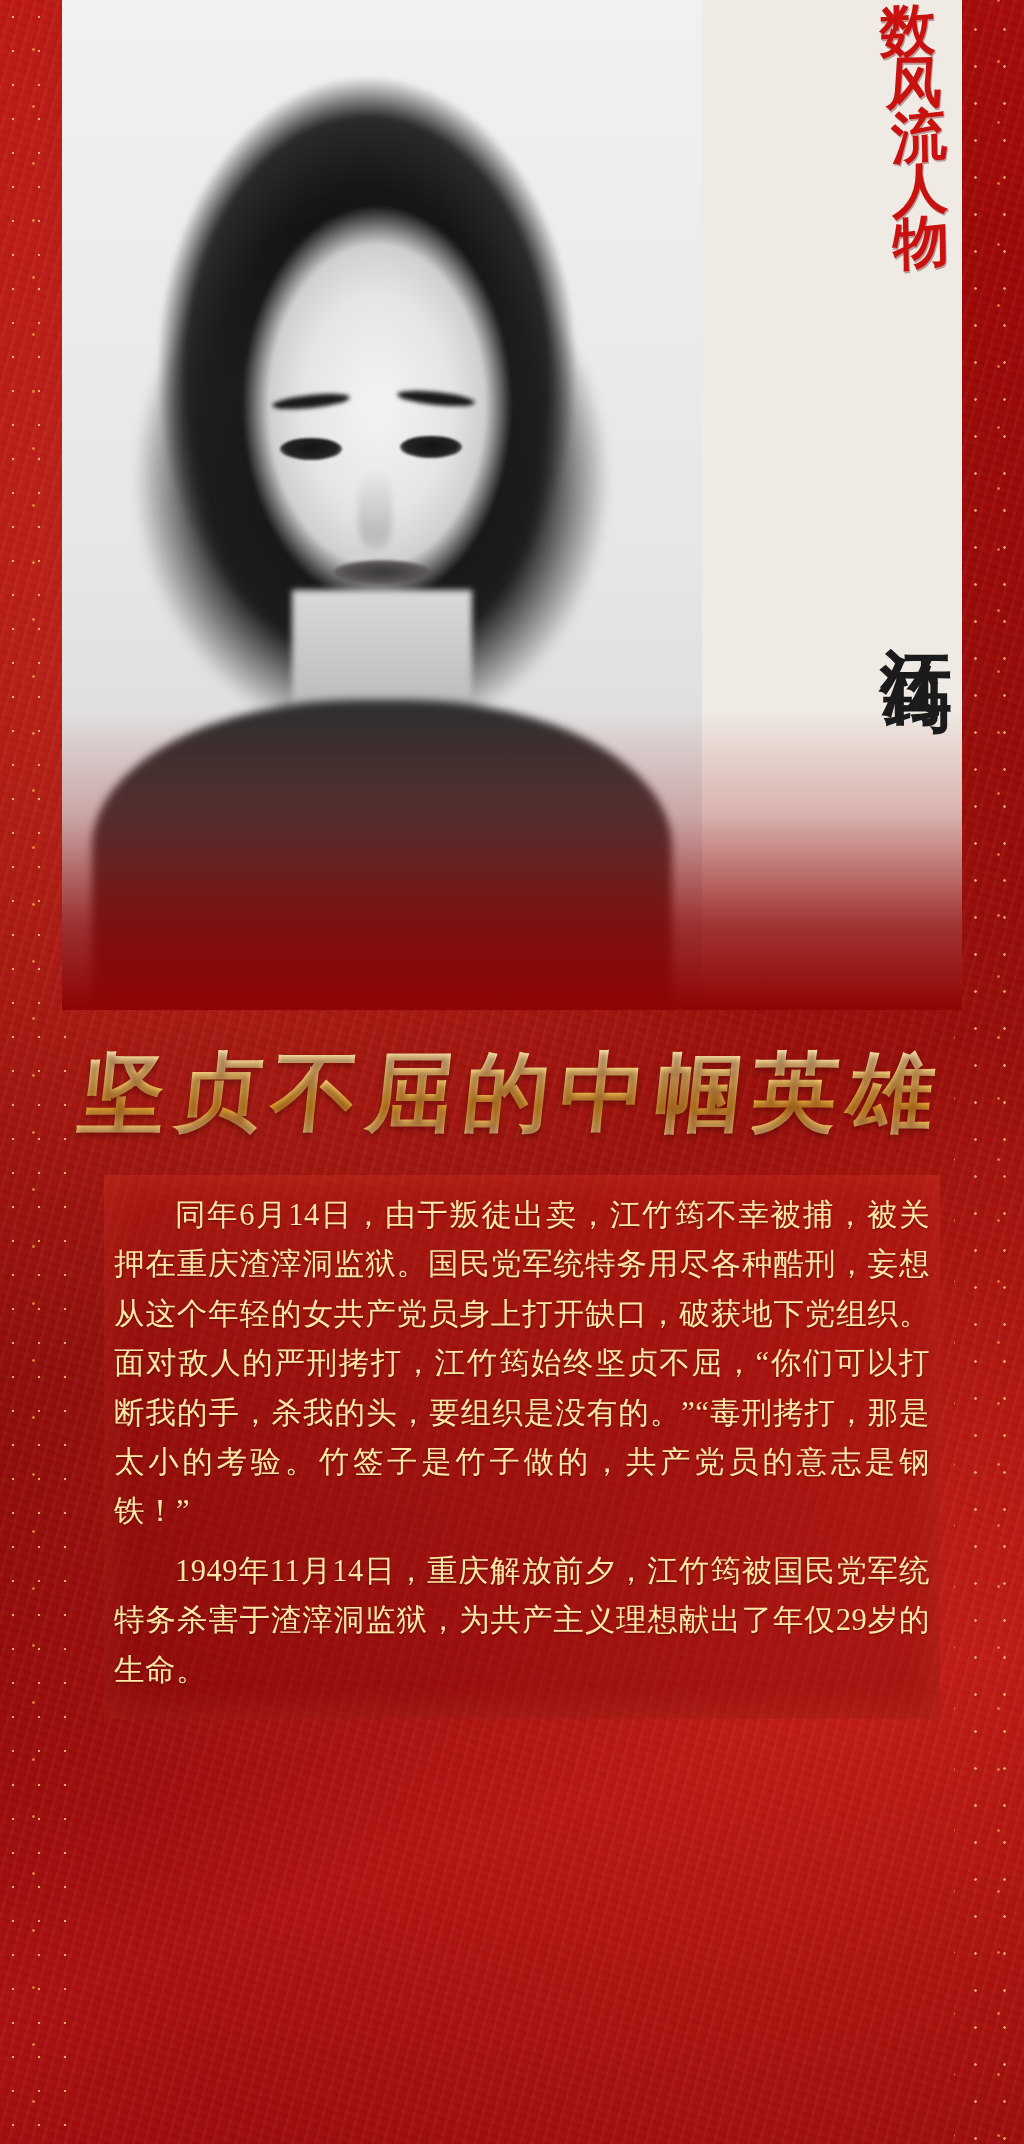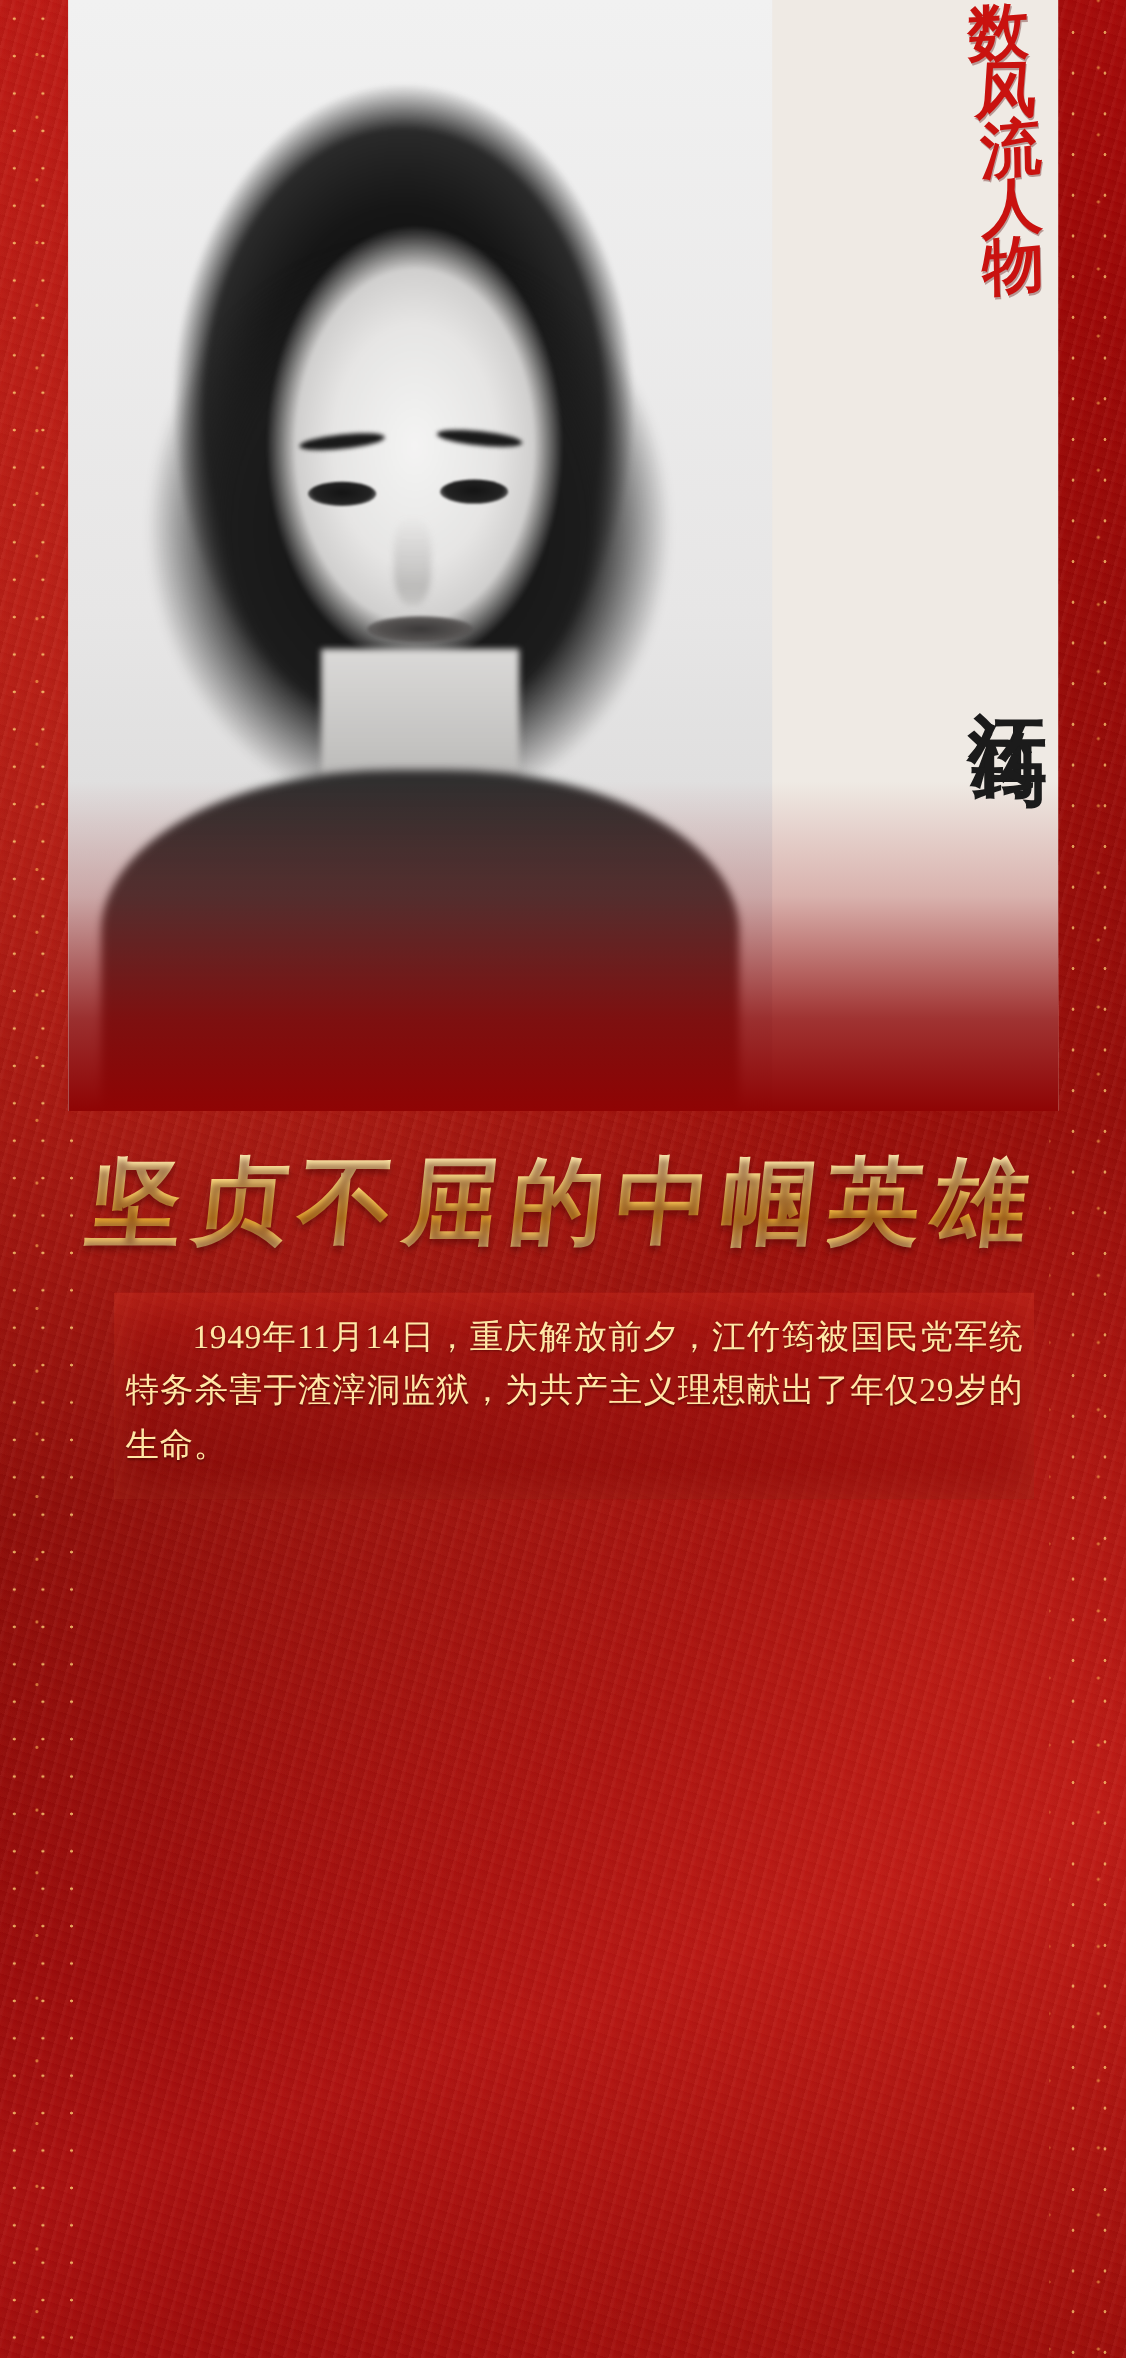--- a/index.html
+++ b/index.html
@@ -298,16 +298,17 @@
       <span class="l3">流人物</span>
     </div>
   </div>
 
   <div class="vname">江竹筠</div>
 
   <div class="headline-shadow">坚贞不屈的中帼英雄</div>
   <div class="headline">坚贞不屈的中帼英雄</div>
 
   <div class="panel">
+    <p class="para">同年6月14日，由于叛徒出卖，江竹筠不幸被捕，被关押在重庆渣滓洞监狱。国民党军统特务用尽各种酷刑，妄想从这个年轻的女共产党员身上打开缺口，破获地下党组织。面对敌人的严刑拷打，江竹筠始终坚贞不屈，“你们可以打断我的手，杀我的头，要组织是没有的。”“毒刑拷打，那是太小的考验。竹签子是竹子做的，共产党员的意志是钢铁！”</p>
     <p class="para">1949年11月14日，重庆解放前夕，江竹筠被国民党军统特务杀害于渣滓洞监狱，为共产主义理想献出了年仅29岁的生命。</p>
   </div>
 
 </div>
 
 </body></html>

